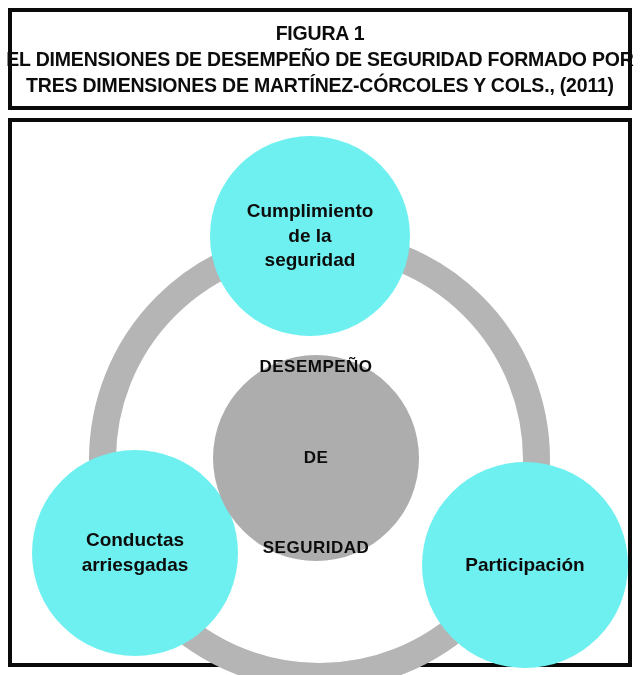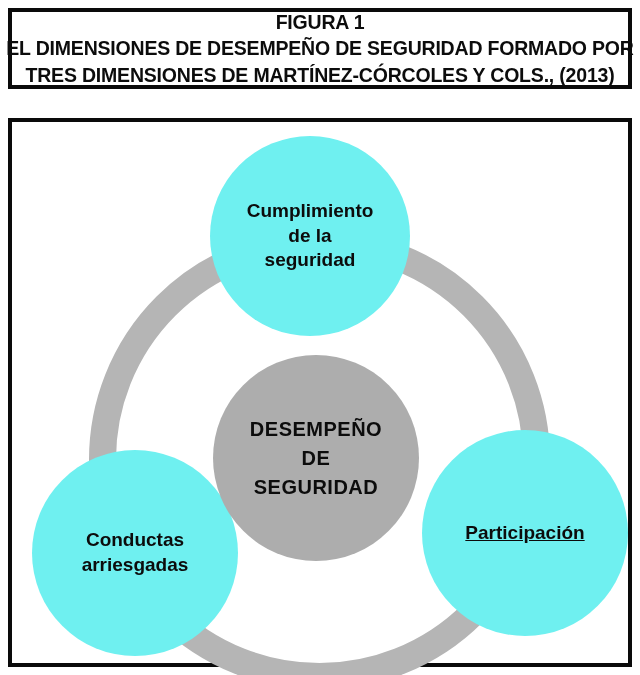--- a/index.html
+++ b/index.html
@@ -15,21 +15,21 @@
     height: 675px;
     background: #ffffff;
     overflow: hidden;
   }
   
   .title-box {
     position: absolute;
     left: 8px;
     top: 8px;
     width: 624px;
-    height: 81px;
+    height: 102px;
     border: 4px solid #0a0a0a;
     box-sizing: border-box;
     display: flex;
     flex-direction: column;
     align-items: center;
     justify-content: center;
     text-align: center;
     padding: 2px 10px;
   }
   .title-line {
@@ -85,44 +85,45 @@
     width: 200px;
     height: 200px;
     font-size: 19px;
   }
   .node .line {
     display: block;
     line-height: 1.3;
   }
   .node-top   { left: 198px; top: 14px; }
   .node-left  { left: 20px;  top: 328px; width: 206px; height: 206px; }
-  .node-right { left: 410px; top: 308px; width: 206px; height: 206px; text-decoration: underline; }
+  .node-right { left: 410px; top: 340px; width: 206px; height: 206px; }
   .center-circle {
     background: #adadad;
     width: 206px;
     height: 206px;
     left: 201px;
     top: 233px;
-    font-size: 20px;
+    font-size: 17px;
     letter-spacing: 0.5px;
+    justify-content: space-between;
   }
   .center-circle .line {
     display: block;
     line-height: 1.45;
   }
 </style>
 </head>
 <body>
 
 <div class="page">
 
   <div class="title-box">
     <span class="title-line">FIGURA 1</span>
     <span class="title-line">EL DIMENSIONES DE DESEMPEÑO DE SEGURIDAD FORMADO POR</span>
-    <span class="title-line">TRES DIMENSIONES DE MARTÍNEZ-CÓRCOLES Y COLS., (2013)</span>
+    <span class="title-line">TRES DIMENSIONES DE MARTÍNEZ-CÓRCOLES Y COLS., (2011)</span>
   </div>
 
   <div class="diagram-box">
     <div class="canvas">
 
       <div class="ring"></div>
 
       <div class="circle node node-left">
         <span class="line">Conductas</span>
         <span class="line">arriesgadas</span>

